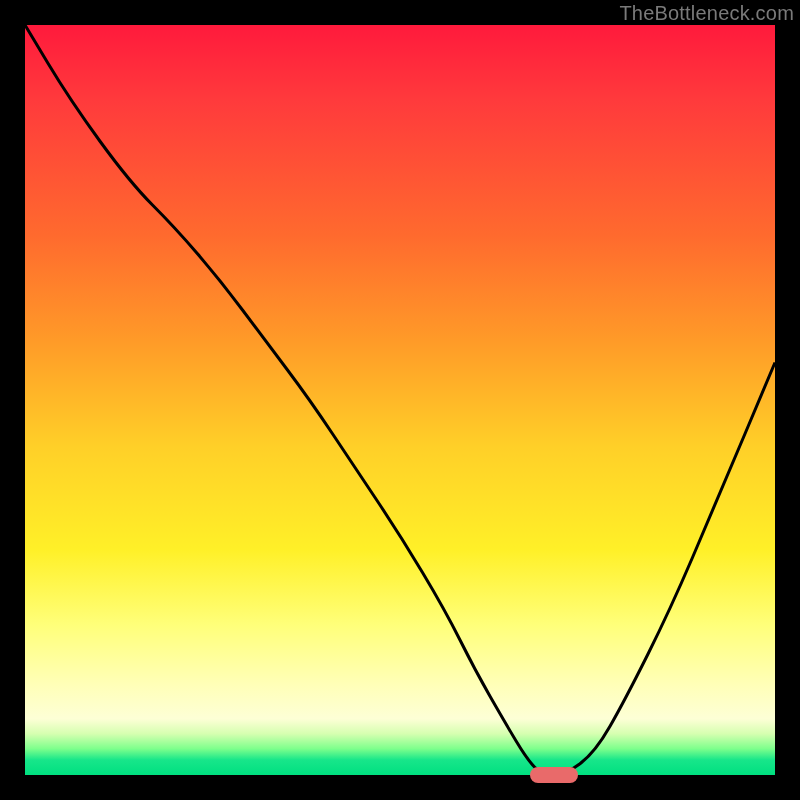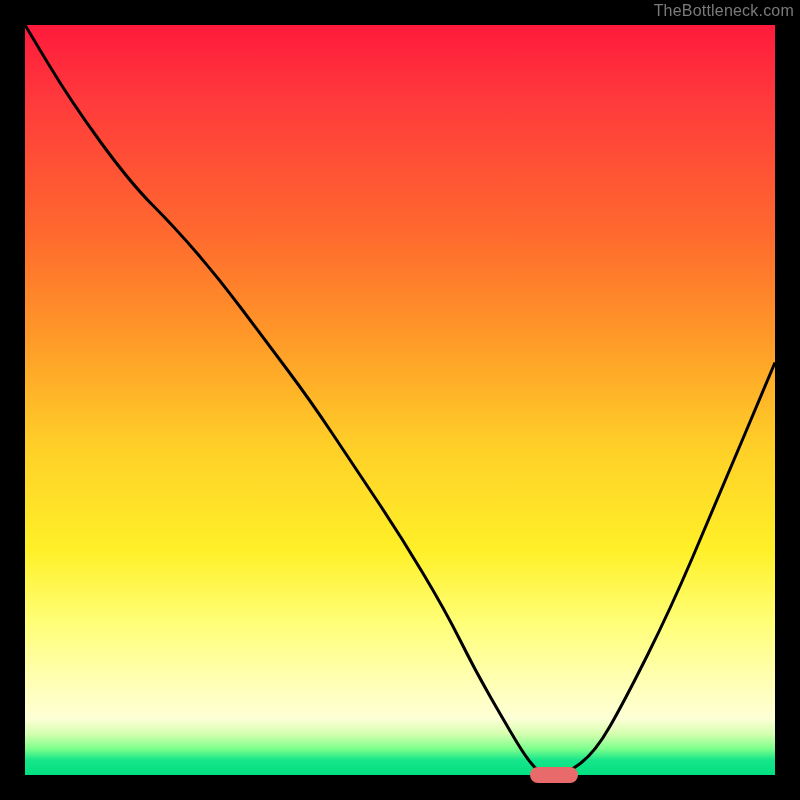--- a/index.html
+++ b/index.html
@@ -41,21 +41,21 @@
       #7dff8c 96.5%,
       #17e68a 98%,
       #00e080 100%
     );
   }
   .watermark {
     position: absolute;
     top: 2px;
     right: 6px;
     color: #7a7a7a;
-    font-size: 16px;
+    font-size: 20px;
     font-weight: 400;
     letter-spacing: 0.2px;
     user-select: none;
   }
   svg.curve {
     position: absolute;
     left: 0;
     top: 0;
     width: 750px;
     height: 750px;

